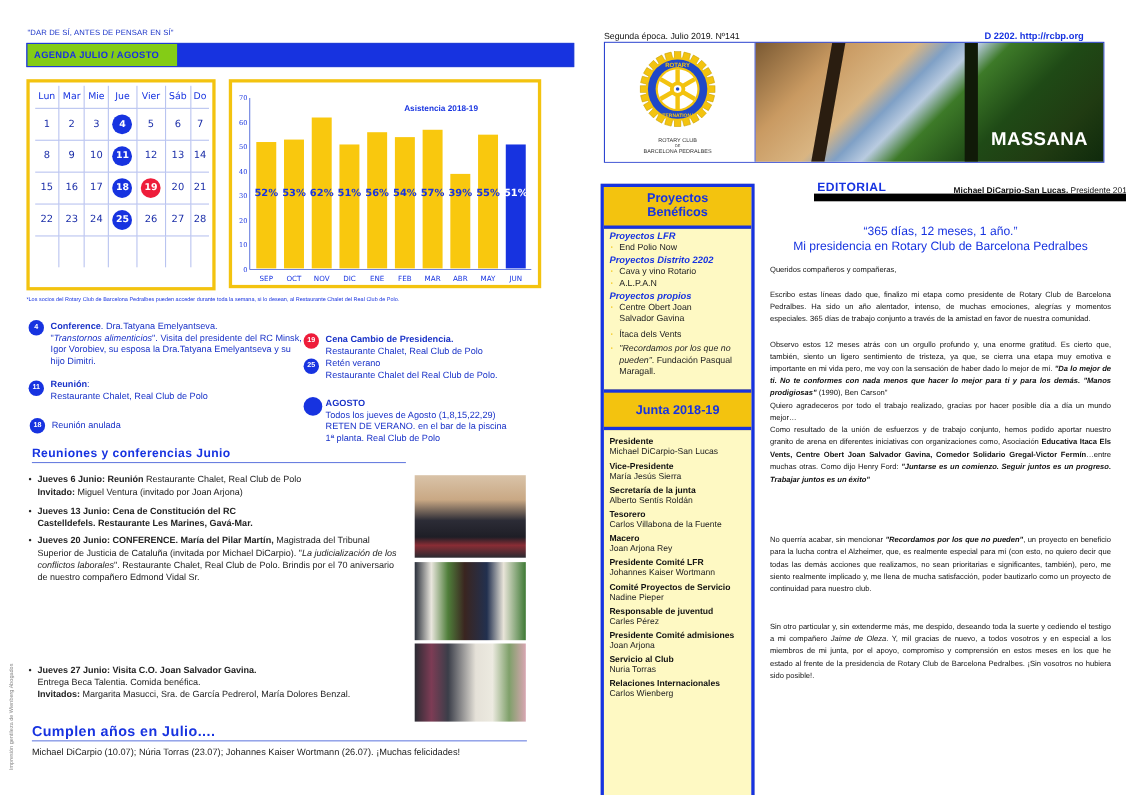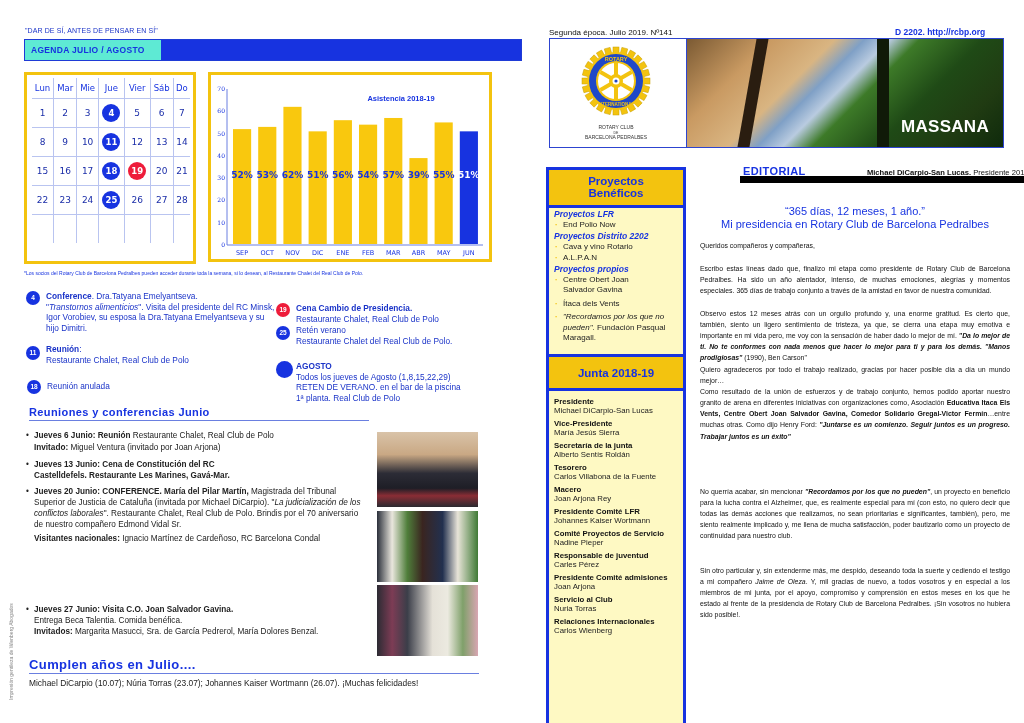--- a/index.html
+++ b/index.html
@@ -3,21 +3,21 @@
 <meta charset="utf-8">
 <style>
   * { box-sizing: border-box; margin: 0; padding: 0; }
   html, body { width: 1024px; height: 723px; background: #ffffff; overflow: hidden; }
   body { position: relative; font-family: "Liberation Sans", sans-serif; color: #222; }
   .abs { position: absolute; }
 
   
   #motto { left: 25px; top: 27px; font-size: 7px; color: #1a33c8; letter-spacing: 0.1px; }
   #agenda-bar { left: 24px; top: 39px; width: 498px; height: 22px; border: 1px solid #1f3bd6; background: #1733e0; }
-  #agenda-bar .lbl { position: absolute; left: 0; top: 0; width: 136px; height: 20px; background: #5eead4; color: #1733e0; font-weight: bold; font-size: 8.5px; padding: 5px 0 0 6px; letter-spacing: 0.3px; }
+  #agenda-bar .lbl { position: absolute; left: 0; top: 0; width: 136px; height: 20px; background: #84cc16; color: #1733e0; font-weight: bold; font-size: 8.5px; padding: 5px 0 0 6px; letter-spacing: 0.3px; }
 
   #cal { left: 24px; top: 72px; width: 172px; height: 192px; border: 3px solid #f3c30f; background: #fff; }
   #cal table { border-collapse: collapse; position: absolute; left: 5px; top: 3px; width: 158px; }
   #cal th { font-weight: normal; font-size: 9px; color: #1733e0; height: 20px; border-right: 1px solid #b9c4f0; border-bottom: 1px solid #b9c4f0; font-family: "DejaVu Sans", sans-serif; font-size: 8.5px; }
   #cal td { font-size: 9px; color: #1a2da8; text-align: center; height: 29px; border-right: 1px solid #b9c4f0; border-bottom: 1px solid #b9c4f0; font-family: "DejaVu Sans", sans-serif; }
   #cal th:last-child, #cal td:last-child { border-right: none; }
   #cal td .dot { display: inline-block; width: 18px; height: 18px; line-height: 18px; border-radius: 50%; color: #fff; font-weight: bold; font-size: 8.5px; }
 
   #chart-box { left: 208px; top: 72px; width: 284px; height: 190px; border: 3px solid #f3c30f; background: #fff; }
   #chart-svg { position: absolute; left: 0; top: 0; }
@@ -241,21 +241,20 @@
 </div>
 
 <div class="meet" style="top:459px; width:230px; line-height:11px;">
   <span class="bullet">•</span>
   <b>Jueves 13 Junio: Cena de Constitución del RC Castelldefels. Restaurante Les Marines, Gavá-Mar.</b>
 </div>
 
 <div class="meet" style="top:486px; line-height:11px;">
   <span class="bullet">•</span>
   <b>Jueves 20 Junio: CONFERENCE. María del Pilar Martín,</b><span> Magistrada del Tribunal Superior de Justicia de Cataluña (invitada por Michael DiCarpio). "</span><i>La judicialización de los conflictos laborales</i><span>". Restaurante Chalet, Real Club de Polo. Brindis por el 70 aniversario de nuestro compañero Edmond Vidal Sr.</span><br>
-  <span style="display:block; margin-top:3px;"><b>Visitantes nacionales:</b><span> Ignacio Martínez de Cardeñoso, RC Barcelona Condal</span></span>
 </div>
 
 <div class="meet" style="top:604px; line-height:11px;">
   <span class="bullet">•</span>
   <b>Jueves 27 Junio: Visita C.O. Joan Salvador Gavina.</b><br>
   <span> Entrega Beca Talentia. Comida benéfica.</span><br>
   <b>Invitados:</b><span> Margarita Masucci, Sra. de García Pedrerol, María Dolores Benzal.</span>
 </div>
 
 <div class="photo" style="top:432px; height:75px; background:linear-gradient(180deg,#d9c3a8 0%,#c9a884 30%,#2c2c36 55%,#1e1e26 75%,#8a2d35 85%,#2a2a30 100%);"></div>

